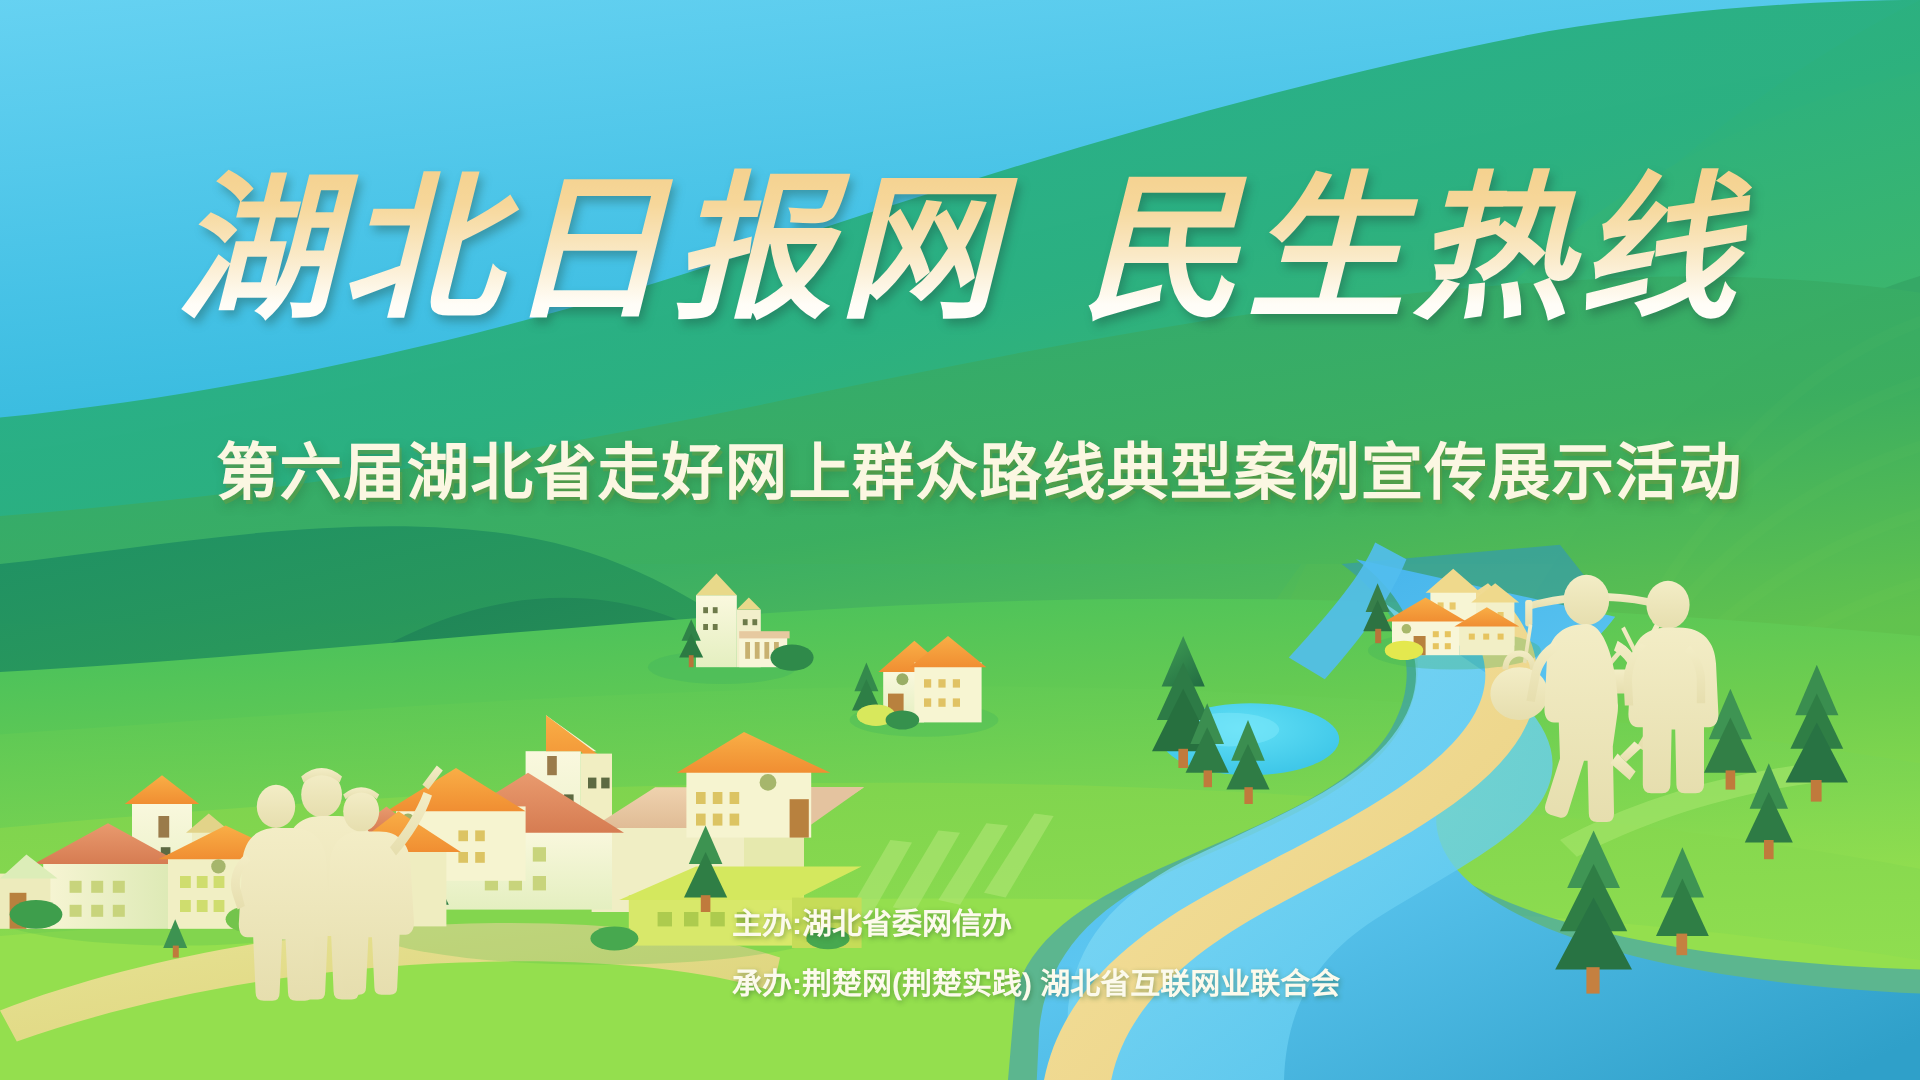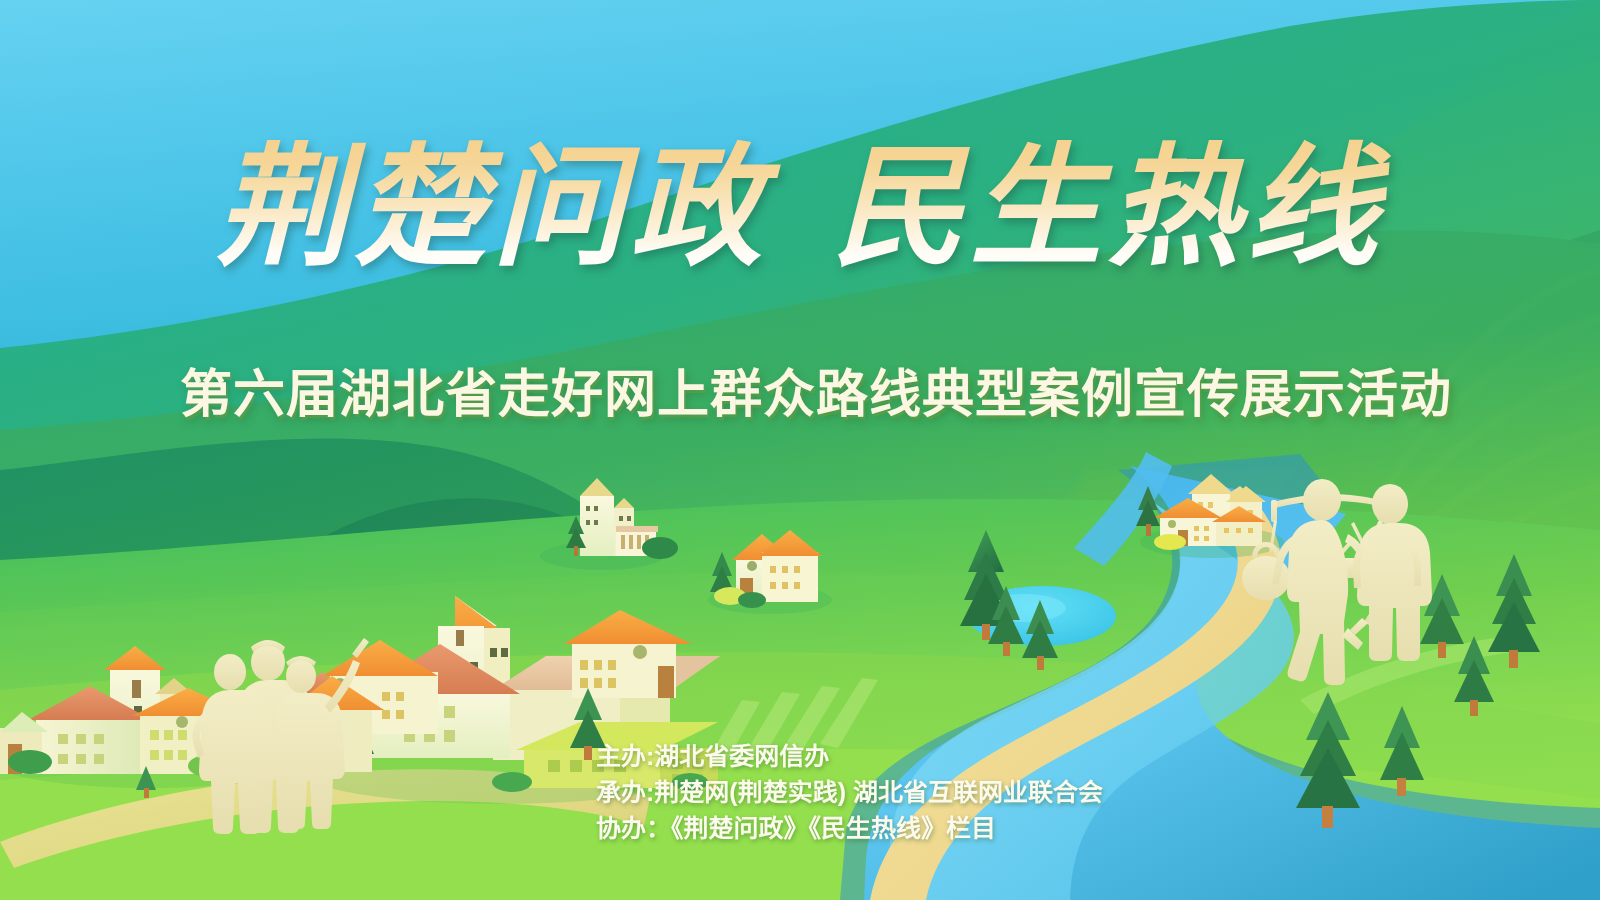--- a/index.html
+++ b/index.html
@@ -75,21 +75,21 @@
     top:738px;
     font-family:"Liberation Sans","DejaVu Sans",sans-serif;
     font-size:25px;
     font-weight:700;
     line-height:36px;
     color:#FCFAEC;
     white-space:nowrap;
     text-shadow:1px 2px 4px rgba(45,95,40,.45);
     pointer-events:auto;
   }
-  .credits div{ margin:0; }
+  .credits div{ margin:14px; }
 </style>
 </head>
 <body>
 
 <div id="poster">
 
   <svg class="layer" viewBox="0 0 1600 900" preserveAspectRatio="none">
     <defs>
       <linearGradient id="gSky" x1="0" y1="0" x2="0.25" y2="1">
         <stop offset="0" stop-color="#5ACBEF"></stop>
@@ -678,25 +678,24 @@
         <path d="M1408,538 c8,8 13,18 13,30 l0,18 -7,0 0,-18 c0,-10 -3,-18 -10,-25 Z"></path>
         <path d="M1372,538 c-8,8 -12,18 -12,30 l1,20 -7,0 -1,-20 c0,-12 5,-23 13,-32 Z"></path>
       </g>
     </g>
 
   </svg>
 
   <div class="textwrap">
 
     <div class="calli">
-      <span>荆楚问政</span><span class="gap"></span><span>民生热线</span>
+      <span>湖北日报网</span><span class="gap"></span><span>民生热线</span>
     </div>
 
     <div class="subtitle">第六届湖北省走好网上群众路线典型案例宣传展示活动</div>
 
     <div class="credits">
       <div>主办:湖北省委网信办</div>
       <div>承办:荆楚网(荆楚实践) 湖北省互联网业联合会</div>
-      <div>协办：《荆楚问政》《民生热线》栏目</div>
     </div>
 
   </div>
 </div>
 
 </body></html>

